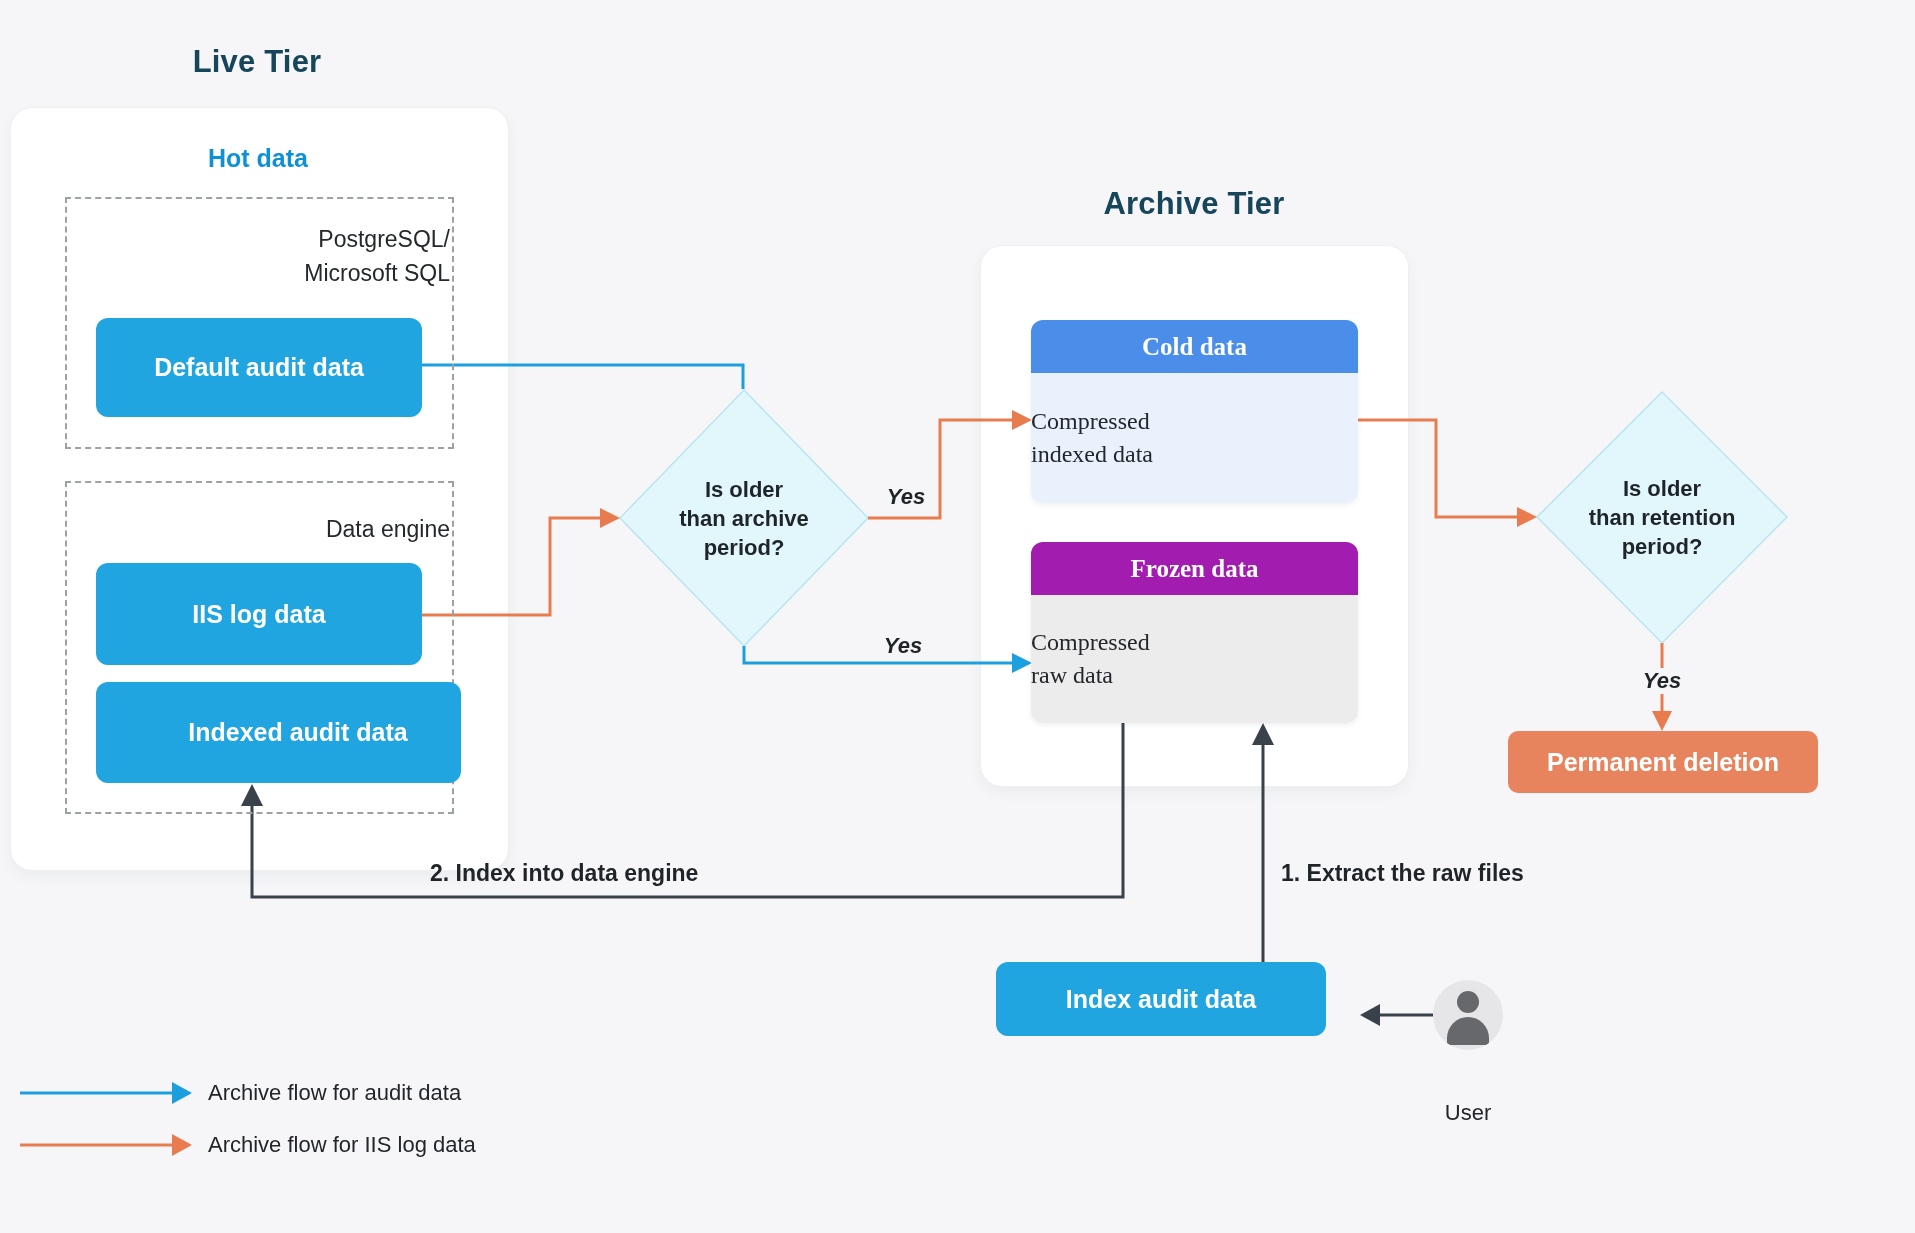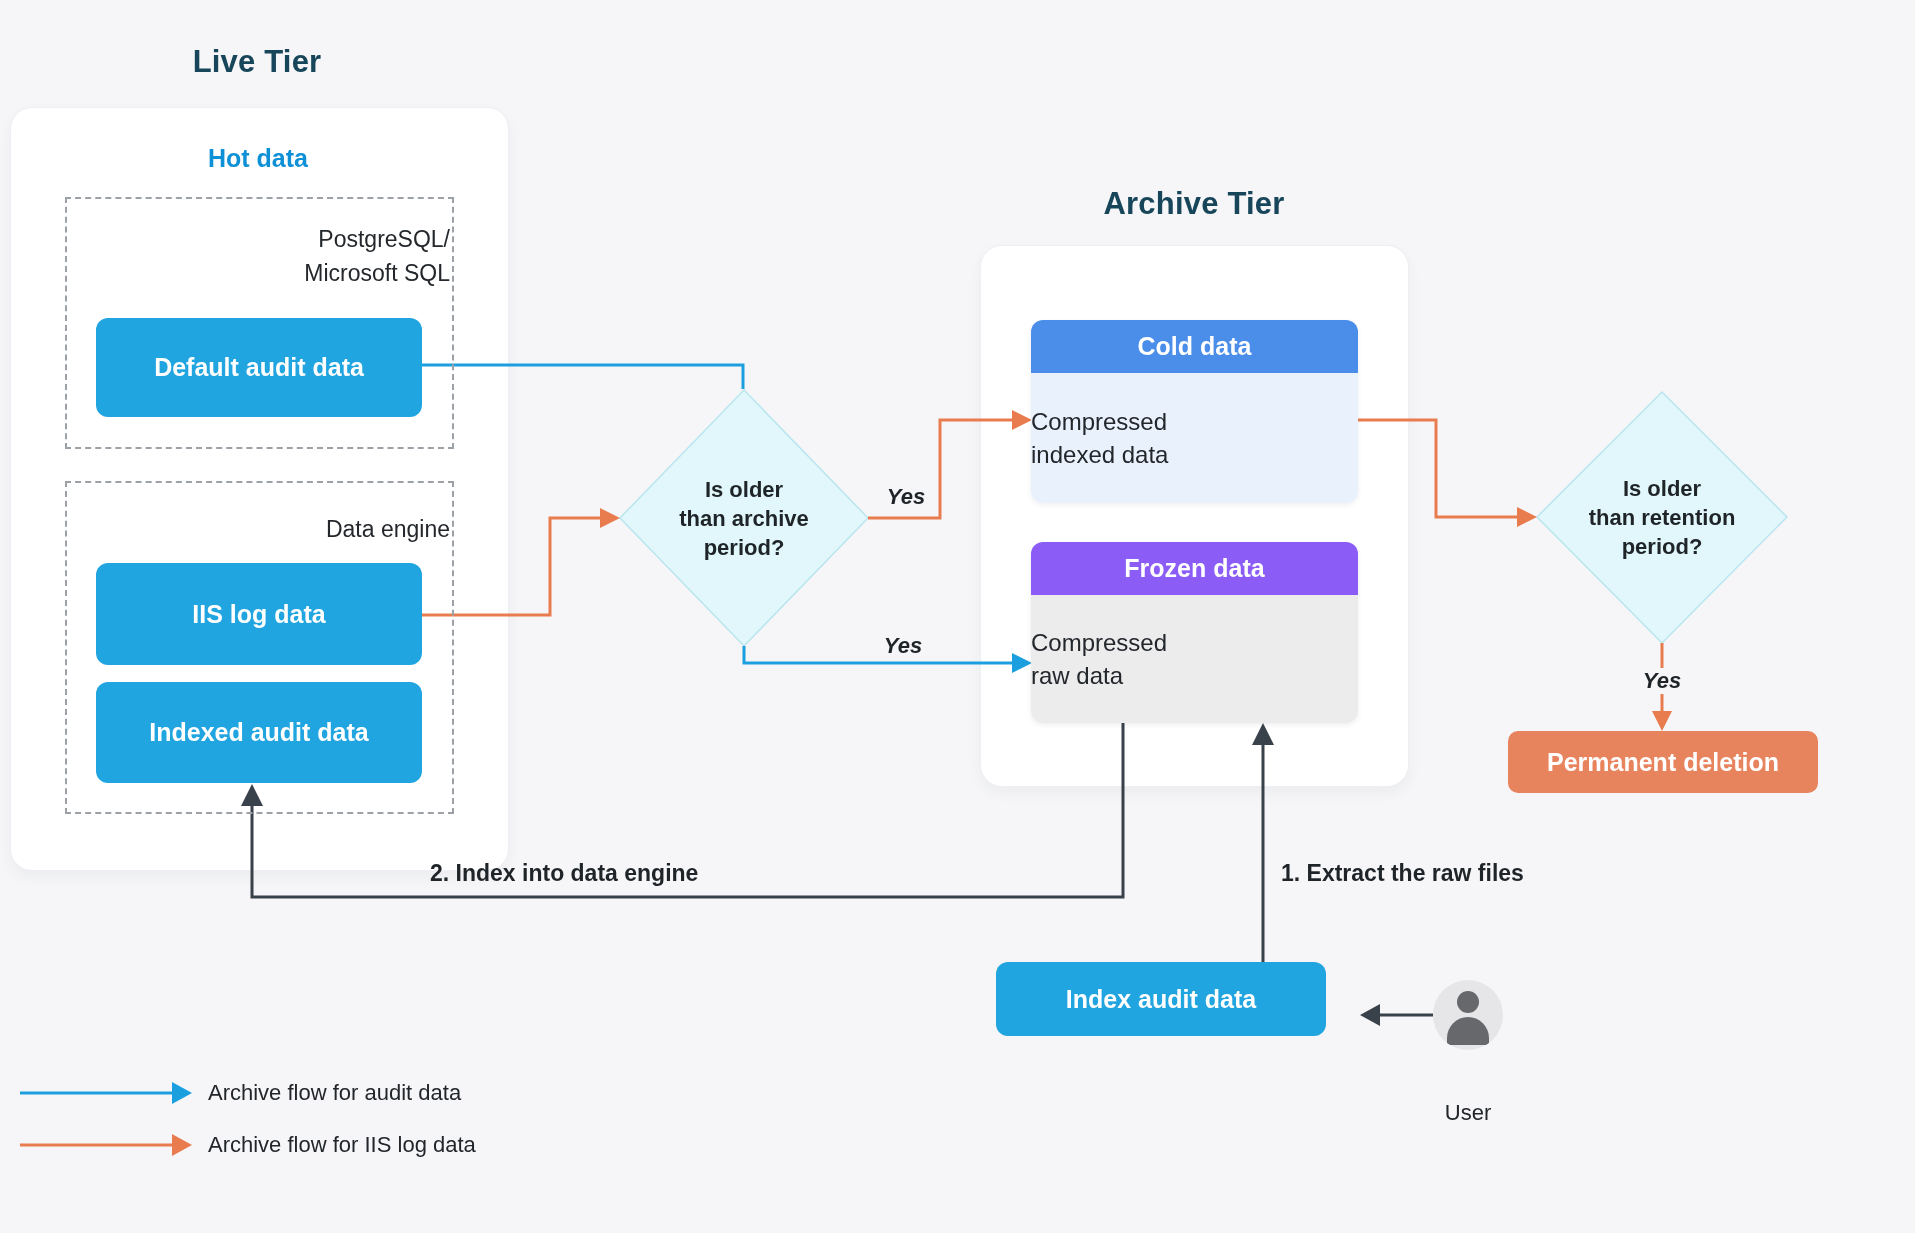--- a/index.html
+++ b/index.html
@@ -30,32 +30,32 @@
   .group-title{
     position:absolute;z-index:3;text-align:right;
     font-size:23px;font-weight:500;color:#24282c;line-height:34px;margin-top:6px;
   }
   .btn{
     position:absolute;z-index:3;display:flex;align-items:center;justify-content:center;
     background:#21a5e0;border-radius:12px;color:#ffffff;
     font-size:25px;font-weight:600;text-align:center;
   }
   .stack{position:absolute;z-index:3;border-radius:12px;overflow:hidden;
-    box-shadow:0 2px 5px rgba(40,50,80,0.08);}
+    box-shadow:0 2px 5px rgba(40,50,80,0.08);font-family:Liberation Serif, serif;}
   .stack .hdr{
     height:53px;display:flex;align-items:center;justify-content:center;
     color:#fff;font-size:25px;font-weight:600;
   }
   .stack .bdy{
     display:flex;flex-direction:column;align-items:flex-start;justify-content:center;
     font-size:24px;font-weight:500;color:#23272c;line-height:33px;text-align:center;
   }
   .cold .hdr{background:#4a8ee9;}
   .cold .bdy{background:#e9f1fd;height:130px;}
-  .frozen .hdr{background:#8b5cf6;}
+  .frozen .hdr{background:#a21caf;}
   .frozen .bdy{background:#ececec;height:128px;}
   .diamond-text{
     position:absolute;z-index:3;display:flex;flex-direction:column;
     align-items:center;justify-content:center;text-align:center;
     font-size:22px;font-weight:600;color:#1f2428;line-height:29px;
   }
   .flow-label{
     position:absolute;z-index:3;text-align:center;
     font-size:22px;font-weight:600;color:#1f2428;font-style:italic;
   }
@@ -121,21 +121,21 @@
   <div class="dashed-box" style="left:65px;top:197px;width:385px;height:248px;"></div>
   <div class="group-title" style="left:65px;top:216px;width:385px;">
     <div>PostgreSQL/</div>
     <div>Microsoft SQL</div>
   </div>
   <div class="btn" style="left:96px;top:318px;width:326px;height:99px;">Default audit data</div>
 
   <div class="dashed-box" style="left:65px;top:481px;width:385px;height:329px;"></div>
   <div class="group-title" style="left:65px;top:506px;width:385px;">Data engine</div>
   <div class="btn" style="left:96px;top:563px;width:326px;height:102px;">IIS log data</div>
-  <div class="btn" style="left:96px;top:682px;width:326px;height:101px;">Indexed audit data</div>
+  <div class="btn" style="left:96px;top:682px;width:326px;height:101px;padding-left:39px;">Indexed audit data</div>
 
   <div class="tier-title" style="left:1044px;top:186px;width:300px;">Archive Tier</div>
 
   <div class="stack cold" style="left:1031px;top:320px;width:327px;">
     <div class="hdr">Cold data</div>
     <div class="bdy">
       <div>Compressed</div>
       <div>indexed data</div>
     </div>
   </div>

